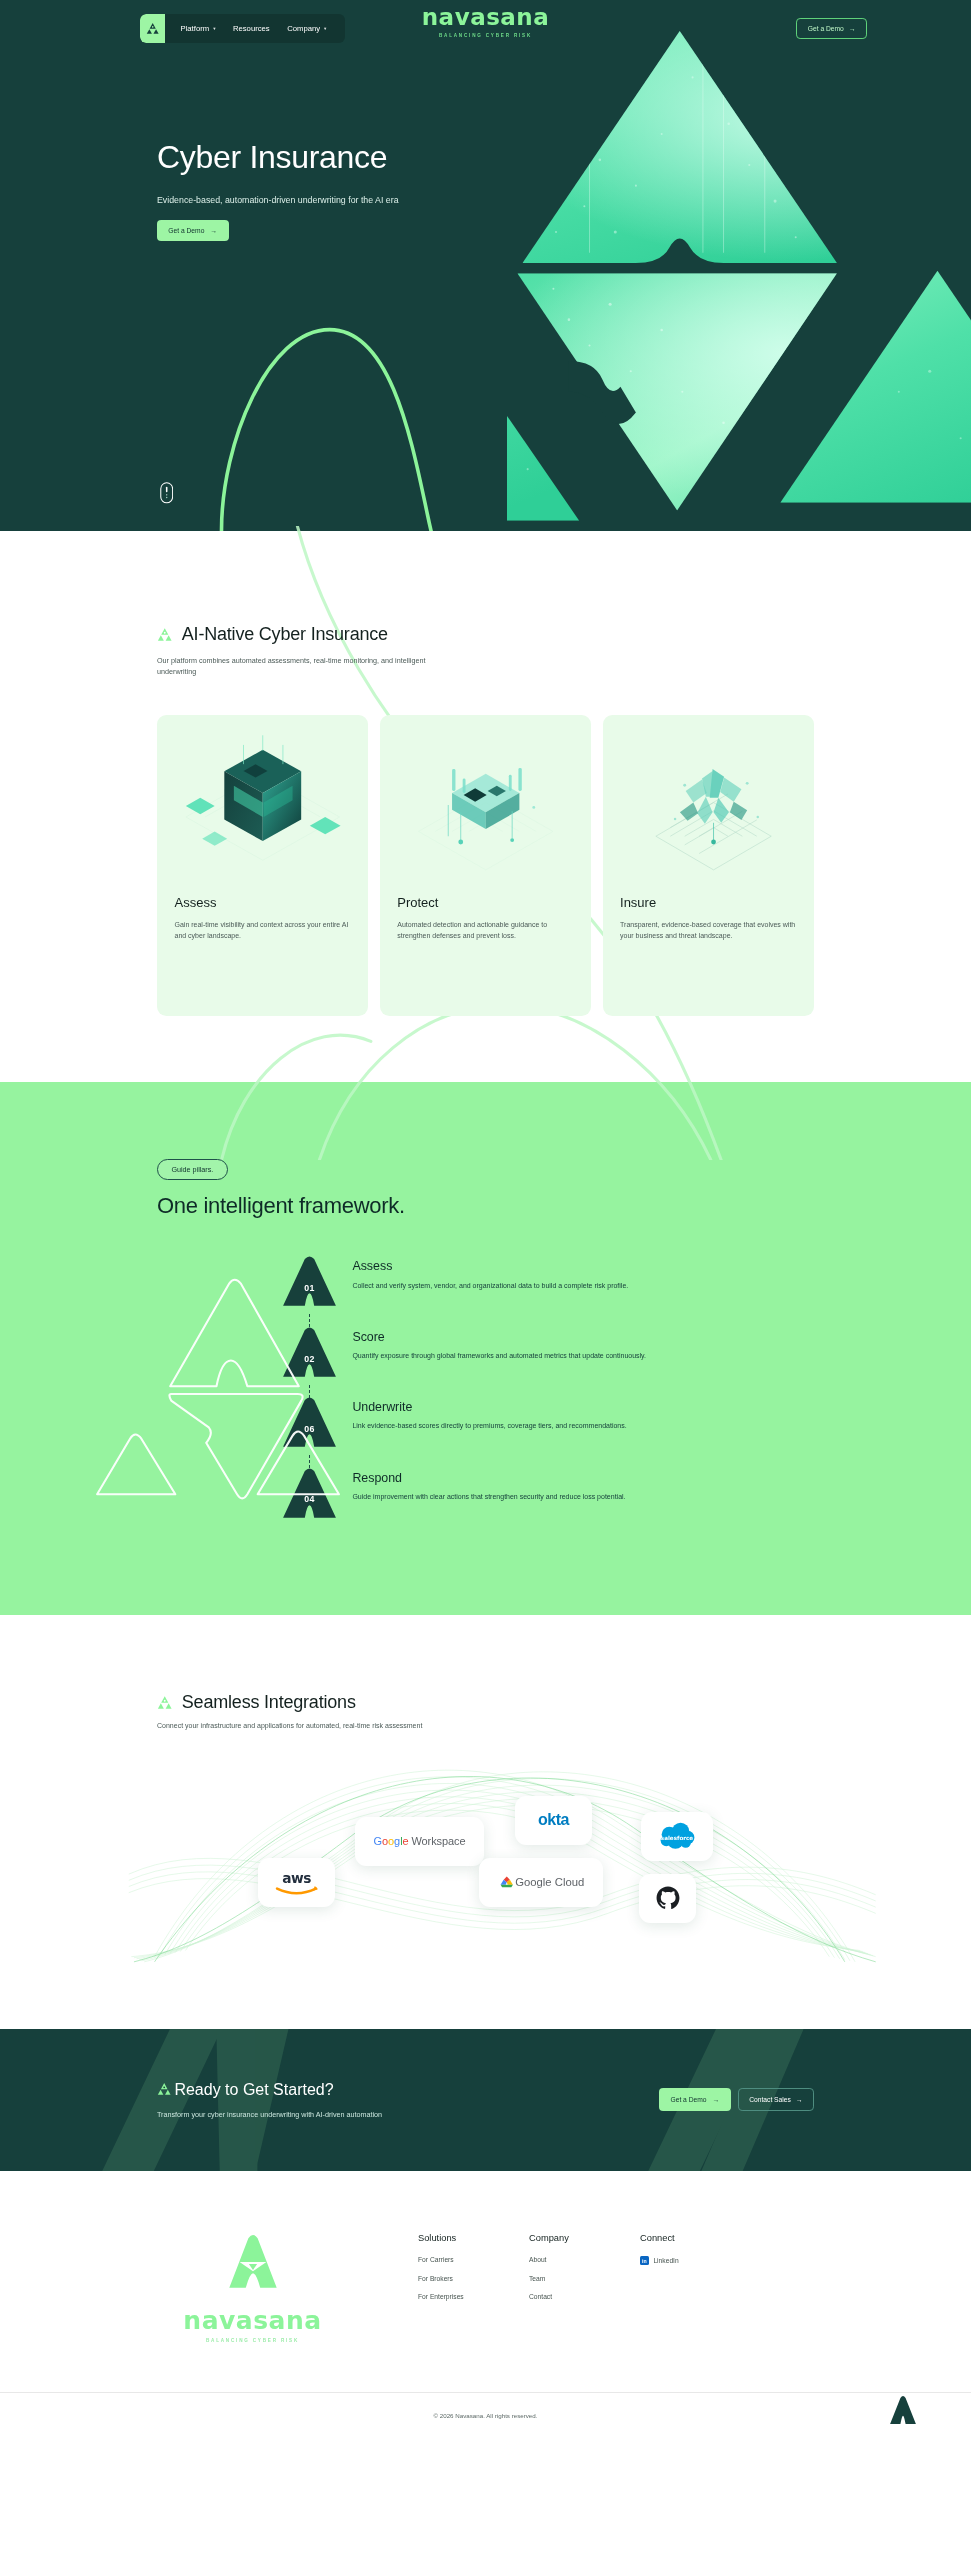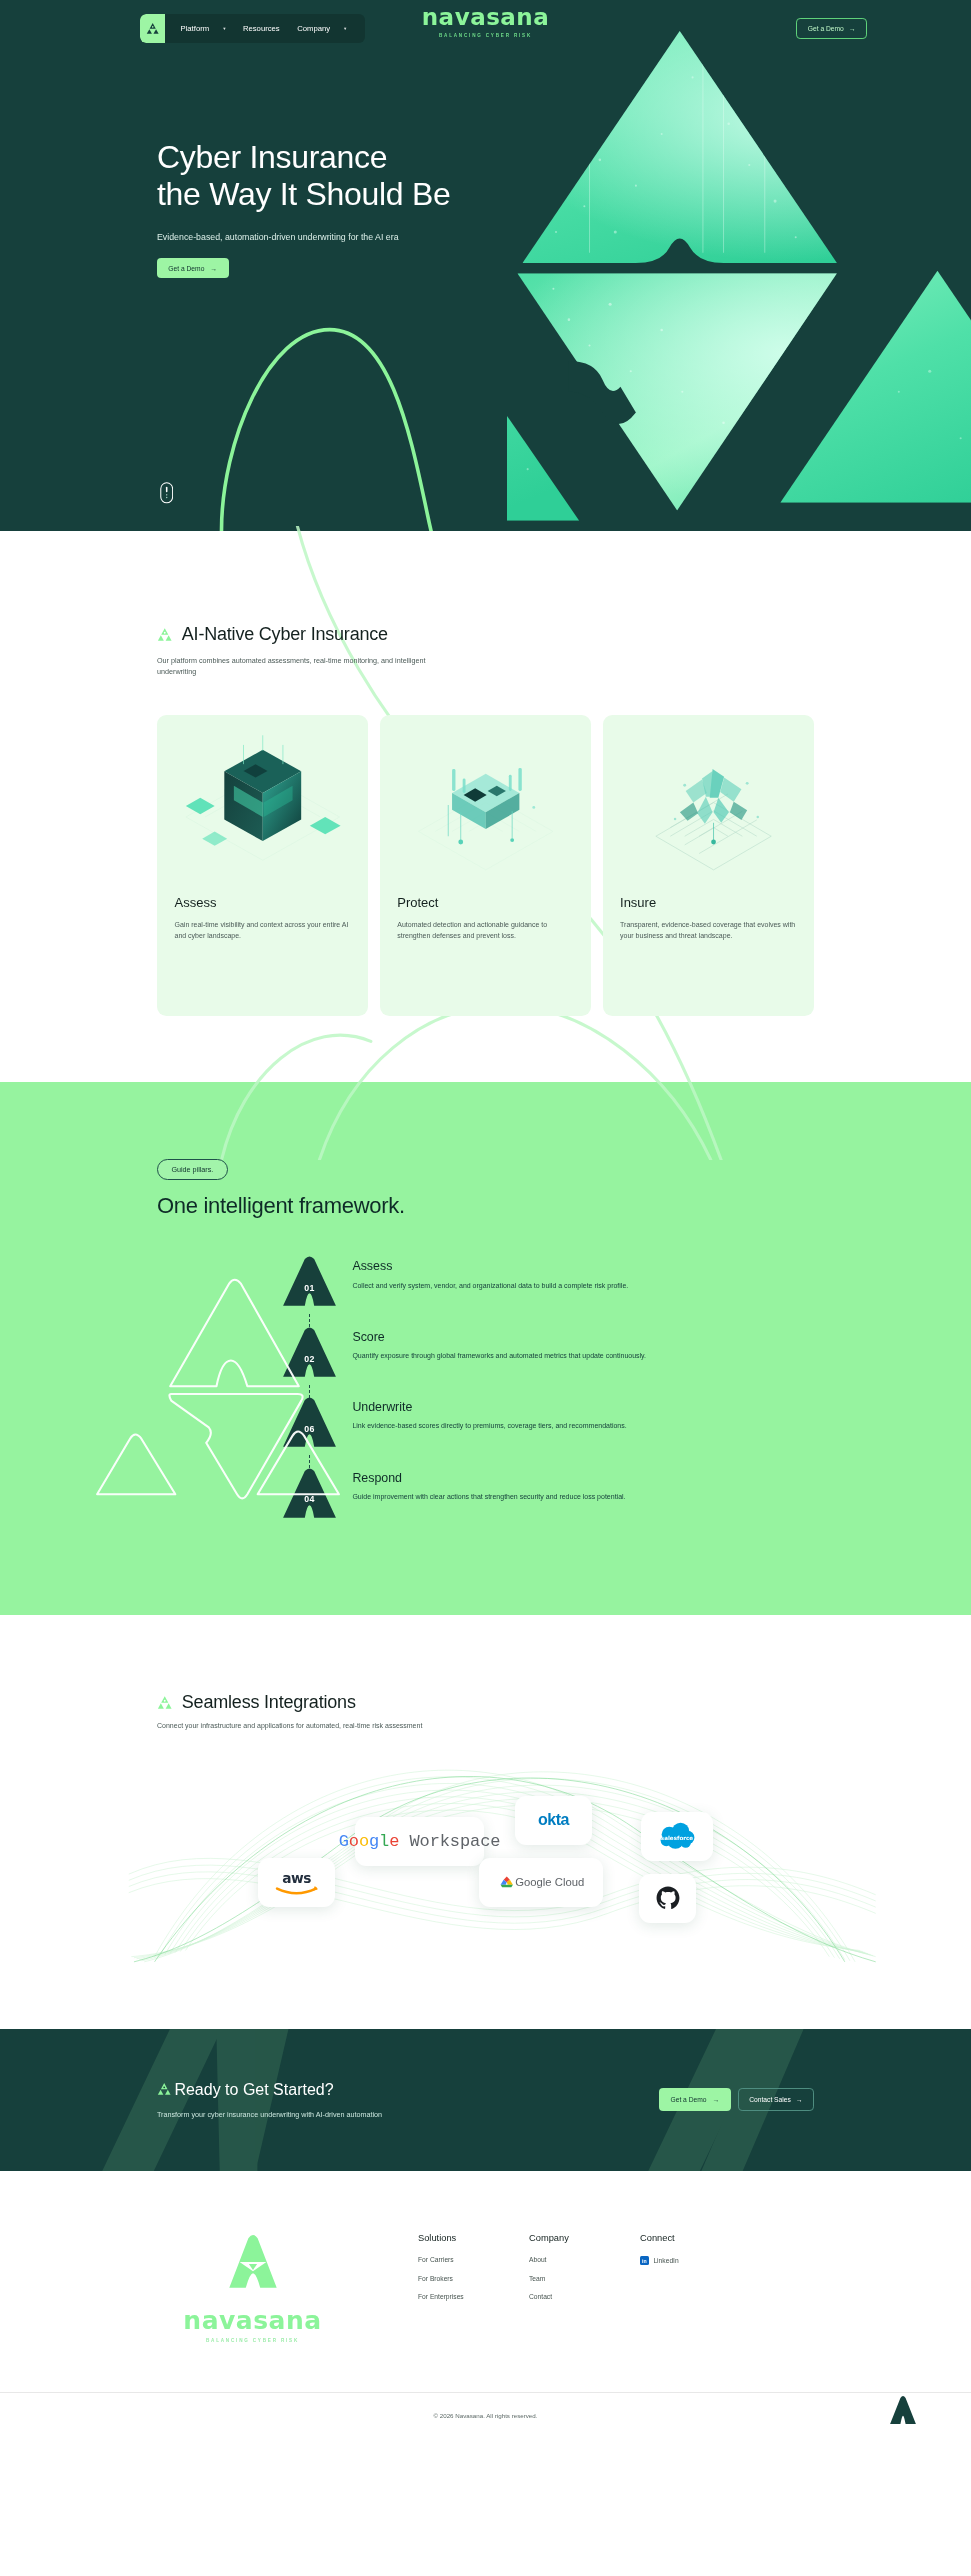--- a/index.html
+++ b/index.html
@@ -47,21 +47,21 @@
   }
   .nav-logo-box {
     width:25px; background:#9df5a4;
     display:flex; align-items:center; justify-content:center;
     border-radius:5.7px 0 0 5.7px;
     cursor:pointer;
   }
   .nav-links { display:flex; align-items:center; gap:17.5px; padding:0 18.5px 0 15.5px; }
   .nav-link {
     color:#ffffff; font-size:7.7px; font-weight:400;
-    display:flex; align-items:center; gap:14px;
+    display:flex; align-items:center; gap:4px;
     cursor:pointer; white-space:nowrap;
   }
   .caret { font-size:4.6px; opacity:.85; }
 
   .brand-center {
     position:absolute; left:50%; top:6.2px; transform:translateX(-50%);
     text-align:center; pointer-events:none;
   }
   .brand-word {
     font-family:"DejaVu Sans", sans-serif;
@@ -175,21 +175,21 @@
     box-shadow:0 3.1px 13.4px rgba(30,90,60,.13);
     display:flex; align-items:center; justify-content:center;
     cursor:pointer;
   }
   .gw  { left:355px; top:77px; width:129px; height:49px; }
   .aws { left:258px; top:118px; width:77px; height:49px; }
   .okta{ left:515px; top:56px; width:77px; height:49px; }
   .gc  { left:479px; top:118px; width:124px; height:49px; }
   .sf  { left:641px; top:72px; width:72px; height:49px; }
   .gh  { left:639px; top:134px; width:57px; height:49px; }
-  .gw-txt { font-size:17px; letter-spacing:-0.1px; white-space:nowrap;font-family:Liberation Mono, monospace; }
+  .gw-txt { font-size:11px; letter-spacing:-0.1px; white-space:nowrap; }
   .gw-txt .b1{color:#4285F4}.gw-txt .b2{color:#EA4335}.gw-txt .b3{color:#FBBC05}
   .gw-txt .b4{color:#4285F4}.gw-txt .b5{color:#34A853}.gw-txt .b6{color:#EA4335}
   .gw-txt .ws{color:#5f6368;font-weight:400}
   .okta-txt { font-size:16px; font-weight:700; color:#007DC1; letter-spacing:-0.5px; }
   .gc-txt { font-size:11.3px; color:#5f6368; white-space:nowrap; }
 
   
   .sec-cta {
     background:#16403c; position:relative; overflow:hidden;
     padding:52px 0 52px 0; margin-top:0;
@@ -369,21 +369,20 @@
 
       <button class="nav-cta">
         <span>Get a Demo</span>
         <span>→</span>
       </button>
     </nav>
 
     <div class="hero-copy">
       <h1 class="hero-h1">
         <span>Cyber Insurance</span><br>
-        <span>the Way It Should Be</span>
       </h1>
       <p class="hero-sub">Evidence-based, automation-driven underwriting for the AI era</p>
       <button class="btn-primary">
         <span>Get a Demo</span>
         <span>→</span>
       </button>
     </div>
 
     <svg class="scroll-mouse" width="13.4" height="21.6" viewBox="0 0 26 42">
       <rect x="1.5" y="1.5" width="23" height="39" rx="11.5" fill="none" stroke="#ffffff" stroke-width="2"></rect>

